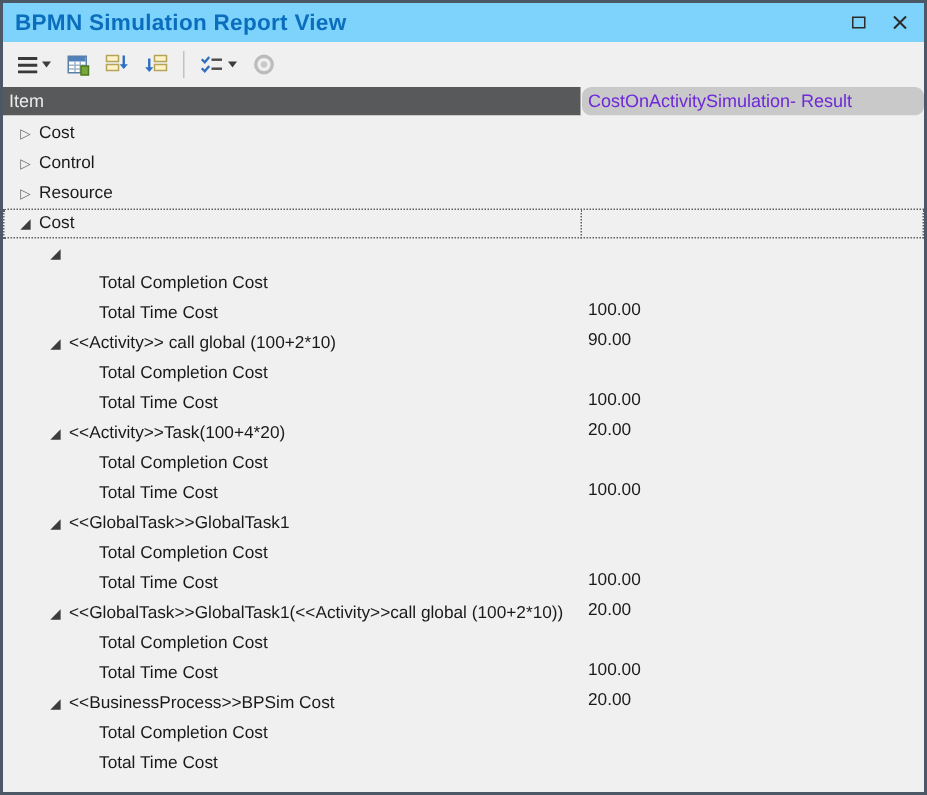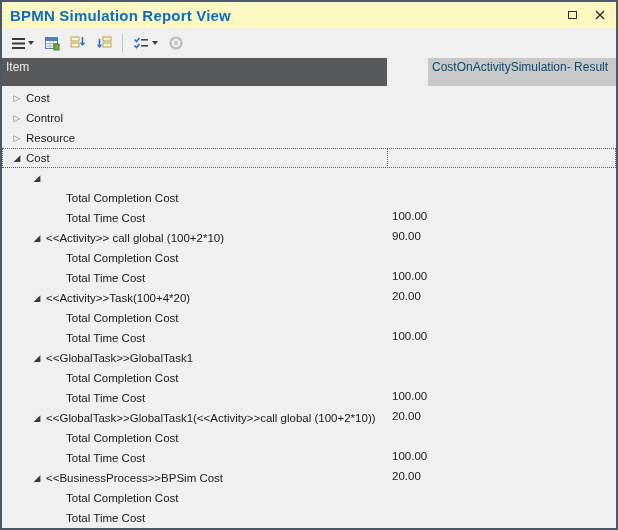--- a/index.html
+++ b/index.html
@@ -3,41 +3,41 @@
 <meta charset="utf-8">
 <style>
   * { margin:0; padding:0; box-sizing:border-box; }
   html,body { width:618px; height:530px; overflow:hidden; background:#d0d0d0;
               font-family:"Liberation Sans", sans-serif; }
   .window { width:618px; height:530px; border:2px solid #4d5866; background:#f0f0f0;
             display:flex; flex-direction:column; }
 
   
   .titlebar { height:26px; display:flex; align-items:center; padding:0 4px 0 8px;
-              background:#fef9c3; flex:0 0 auto; }
+              background:#7dd3fc; flex:0 0 auto; }
   .title { color:#0a6ebd; font-size:15px; font-weight:bold; letter-spacing:.2px; }
   .caption-buttons { margin-left:auto; display:flex; align-items:center; gap:4px; }
   .cap-btn { width:24px; height:20px; border:none; background:transparent; display:flex;
              align-items:center; justify-content:center; cursor:default; }
   .max-glyph { width:9px; height:8px; border:1px solid #2b2b2b; display:inline-block; }
 
   
   .toolbar { height:30px; display:flex; align-items:center; padding:0 6px; gap:2px; flex:0 0 auto; }
   .tb-btn { height:22px; min-width:20px; padding:0 3px; display:flex; align-items:center;
             justify-content:center; border:1px solid transparent; background:transparent; }
   .tb-btn[disabled] { opacity:.6; }
   .caret { width:0; height:0; border-left:3px solid transparent; border-right:3px solid transparent;
            border-top:4px solid #3c3c3c; margin-left:3px; display:inline-block; }
   .sep { width:1px; height:18px; background:#c2c2c2; margin:0 4px; }
 
   
-  .grid-header { display:flex; height:28px; font-size:12px; flex:0 0 auto;gap:40px; }
+  .grid-header { display:flex; height:19px; font-size:12px; flex:0 0 auto; }
   .h-item { width:386px; background:#58595a; color:#ececec; padding-left:4px; line-height:19px;
             border-right:1px solid #f0f0f0; }
-  .h-result { flex:1; background:#c9c9c9; color:#0c4a6e; padding-left:4px; line-height:19px; }
+  .h-result { flex:1; background:#c9c9c9; color:#6d28d9; padding-left:4px; line-height:19px;border-radius:6px; }
 
   
   .tree { flex:1 1 auto; background:#f0f0f0; padding-top:2px; overflow:hidden; }
   .row { height:20px; display:flex; align-items:center; font-size:11.5px; color:#1a1a1a; }
   .cell-item { width:386px; display:flex; align-items:center; white-space:nowrap; height:100%; }
   .cell-value { flex:1; padding-left:4px; display:flex; align-items:center; height:100%;
                 white-space:nowrap;margin-top:36px; }
   .glyph { width:14px; text-align:center; font-size:9px; color:#3c3c3c; flex:0 0 14px;
            margin-right:2px; line-height:20px; }
   .glyph.collapsed { color:#707070; }

